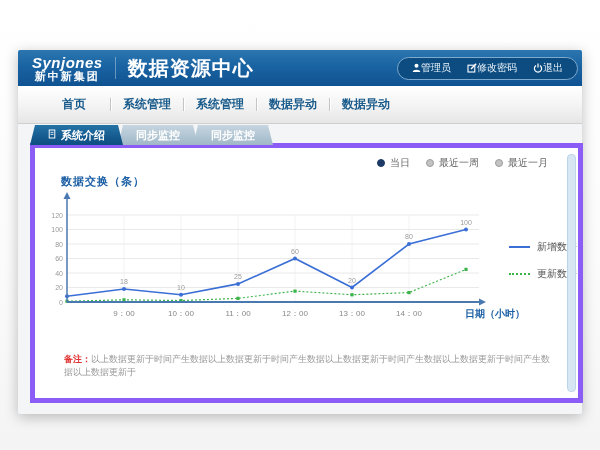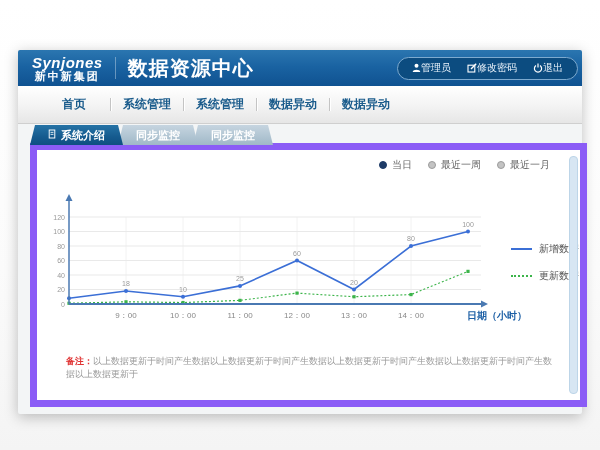--- a/index.html
+++ b/index.html
@@ -48,21 +48,21 @@
     clip-path:polygon(0 100%,5px 0,calc(100% - 5px) 0,100% 100%);
     cursor:pointer;white-space:nowrap;
   }
   .tab.active{
     background:linear-gradient(180deg,#2573a6 0%,#155a8e 60%,#0f4f81 100%);
     z-index:4;
   }
   
   .panel{
     position:absolute;left:12px;top:93px;width:543px;height:250px;
-    background:#fff;border:7px solid #8b5cf6;z-index:2;
+    background:#fff;border:5px solid #8b5cf6;z-index:2;
   }
   .filters{position:absolute;right:30px;top:8px;display:flex;gap:16px;align-items:center;}
   .filter{display:flex;align-items:center;gap:5px;font-size:10px;color:#666;cursor:pointer;}
   .radio{width:8px;height:8px;border-radius:50%;box-sizing:border-box;}
   .radio.on{background:#1d3a66;border:1px solid #1d3a66;}
   .radio.off{background:#c3c3c3;border:1px solid #9c9c9c;}
   .ylabel{position:absolute;left:26px;top:26px;font-size:11px;font-weight:bold;color:#1c5fa5;letter-spacing:1px;}
   svg.chart{position:absolute;left:24px;top:42px;overflow:visible;}
   svg.chart text{font-family:"Liberation Sans","DejaVu Sans",sans-serif;}
   svg.chart .tick{font-size:7px;fill:#999;}
@@ -162,20 +162,21 @@
       <span class="filter">
         <span class="radio off"></span>
         <span>最近一周</span>
       </span>
       <span class="filter">
         <span class="radio off"></span>
         <span>最近一月</span>
       </span>
     </div>
 
+    <div class="ylabel">数据交换（条）</div>
 
     <svg class="chart" width="520" height="142" viewBox="0 0 520 142">
         <line x1="65" y1="25" x2="65" y2="111" stroke="#f2f2f2" stroke-width="1"></line>
         <line x1="122" y1="25" x2="122" y2="111" stroke="#f2f2f2" stroke-width="1"></line>
         <line x1="179" y1="25" x2="179" y2="111" stroke="#f2f2f2" stroke-width="1"></line>
         <line x1="236" y1="25" x2="236" y2="111" stroke="#f2f2f2" stroke-width="1"></line>
         <line x1="293" y1="25" x2="293" y2="111" stroke="#f2f2f2" stroke-width="1"></line>
         <line x1="350" y1="25" x2="350" y2="111" stroke="#f2f2f2" stroke-width="1"></line>
         <text x="4" y="114.5" text-anchor="end" class="tick">0</text>
         <line x1="8" y1="97.5" x2="420" y2="97.5" stroke="#e9e9e9" stroke-width="1"></line>

